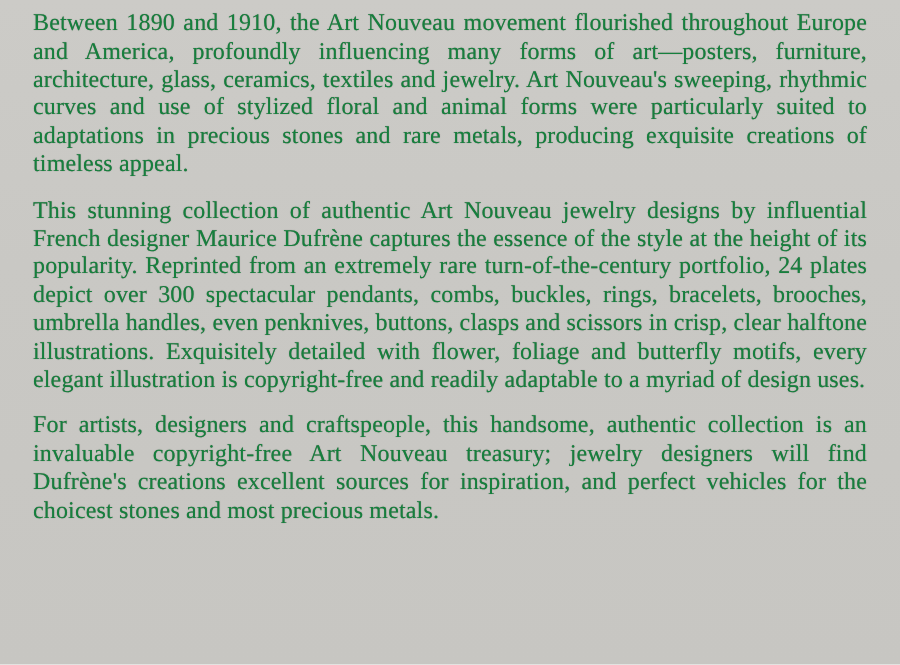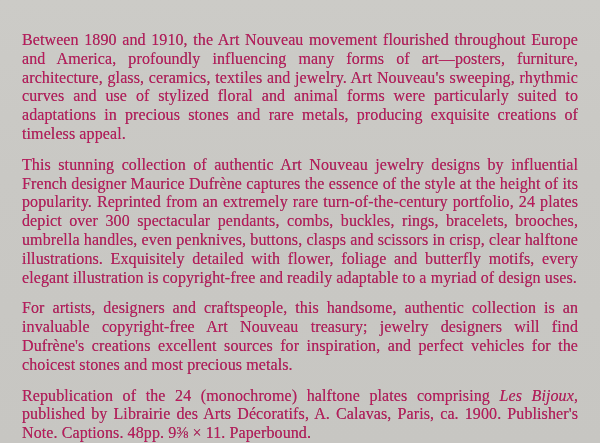--- a/index.html
+++ b/index.html
@@ -20,40 +20,38 @@
     height: 443px;
   }
   .text-block {
     position: absolute;
     left: 22px;
     top: 7px;
     width: 556px;
     font-family: "Liberation Serif", "DejaVu Serif", serif;
     font-size: 16px;
     line-height: 18.8px;
-    color: #be185d;
+    color: #15803d;
     text-align: justify;
     text-shadow: 0 0 0.6px rgba(43, 41, 34, 0.55);
     letter-spacing: 0.1px;
-    margin-top: 24px;
   }
   .text-block p {
     margin: 0 0 12px 0;
     padding: 0;
   }
   .text-block p:last-child {
     margin-bottom: 0;
   }
   .book-title {
     font-style: italic;
   }
 </style>
 </head>
 <body>
 
 <div class="scan-page">
   <div class="text-block">
     <p>Between 1890 and 1910, the Art Nouveau movement flourished throughout Europe and America, profoundly influencing many forms of art—posters, furniture, architecture, glass, ceramics, textiles and jewelry. Art Nouveau's sweeping, rhythmic curves and use of stylized floral and animal forms were particularly suited to adaptations in precious stones and rare metals, producing exquisite creations of timeless appeal.</p>
     <p>This stunning collection of authentic Art Nouveau jewelry designs by influential French designer Maurice Dufrène captures the essence of the style at the height of its popularity. Reprinted from an extremely rare turn-of-the-century portfolio, 24 plates depict over 300 spectacular pendants, combs, buckles, rings, bracelets, brooches, umbrella handles, even penknives, buttons, clasps and scissors in crisp, clear halftone illustrations. Exquisitely detailed with flower, foliage and butterfly motifs, every elegant illustration is copyright-free and readily adaptable to a myriad of design uses.</p>
     <p>For artists, designers and craftspeople, this handsome, authentic collection is an invaluable copyright-free Art Nouveau treasury; jewelry designers will find Dufrène's creations excellent sources for inspiration, and perfect vehicles for the choicest stones and most precious metals.</p>
-    <p><span>Republication of the 24 (monochrome) halftone plates comprising </span><span class="book-title">Les Bijoux</span><span>, published by Librairie des Arts Décoratifs, A. Calavas, Paris, ca. 1900. Publisher's Note. Captions. 48pp. 9⅜ × 11. Paperbound.</span></p>
   </div>
 </div>
 
 </body></html>

